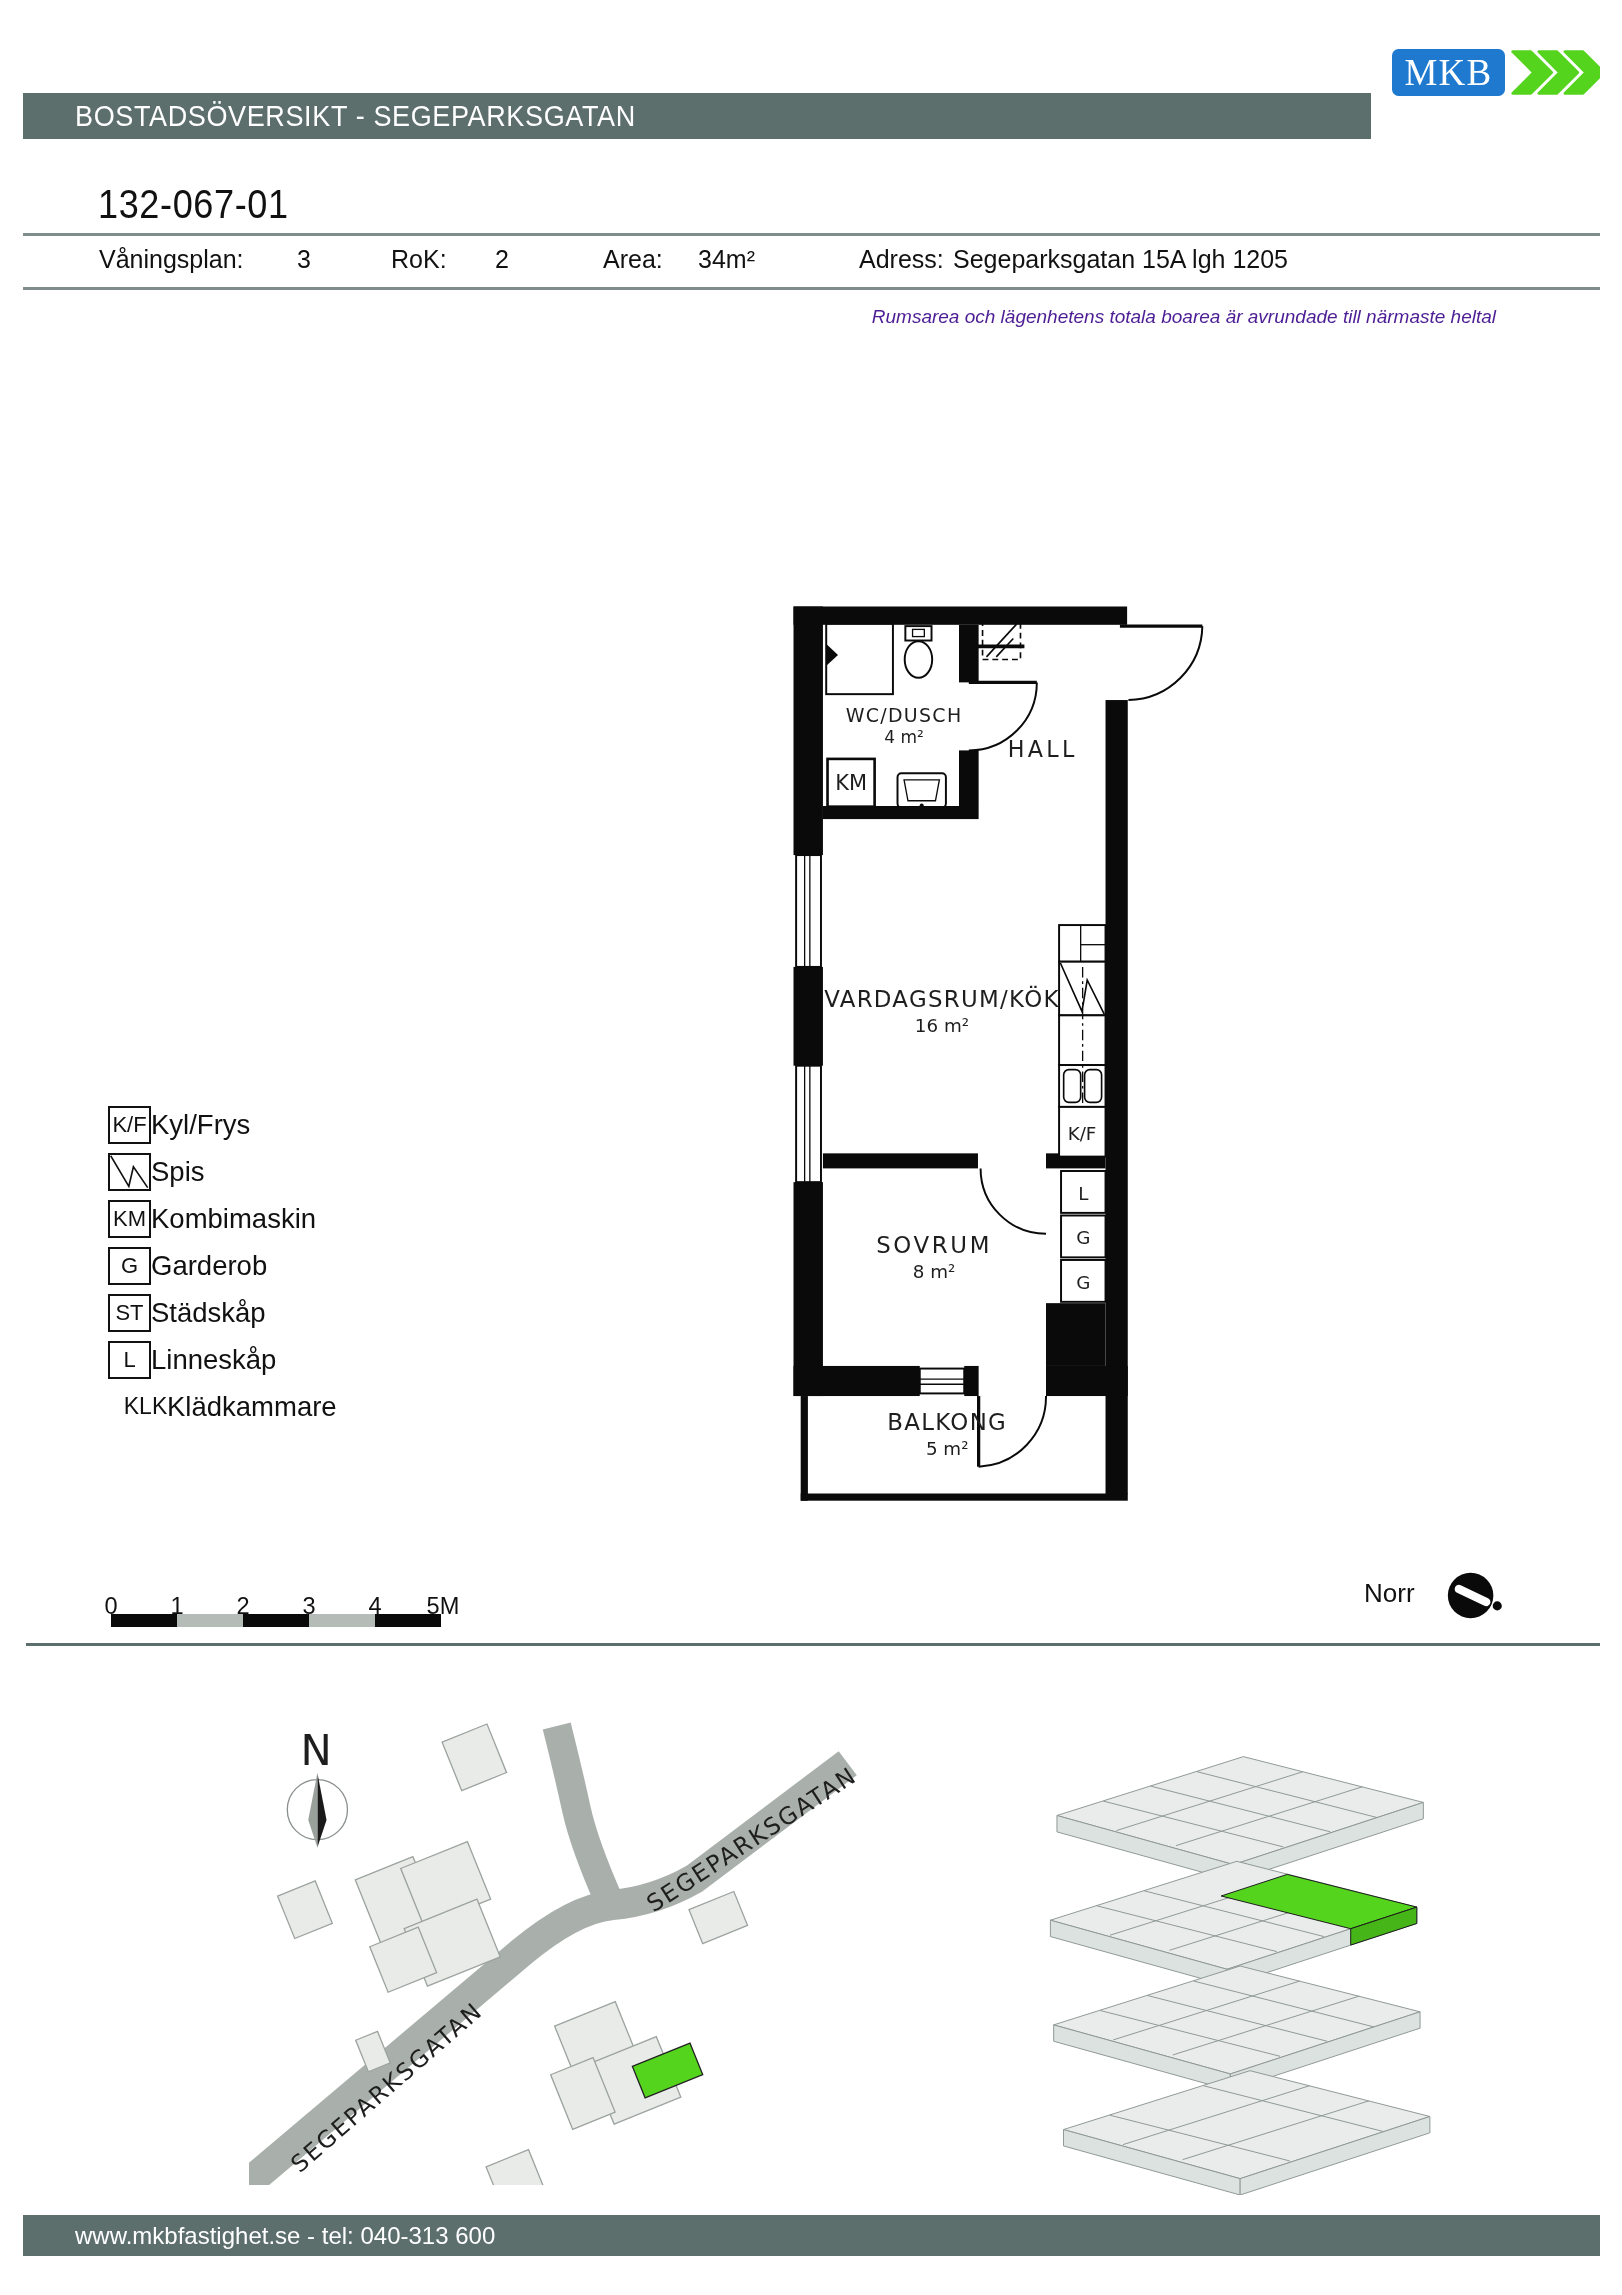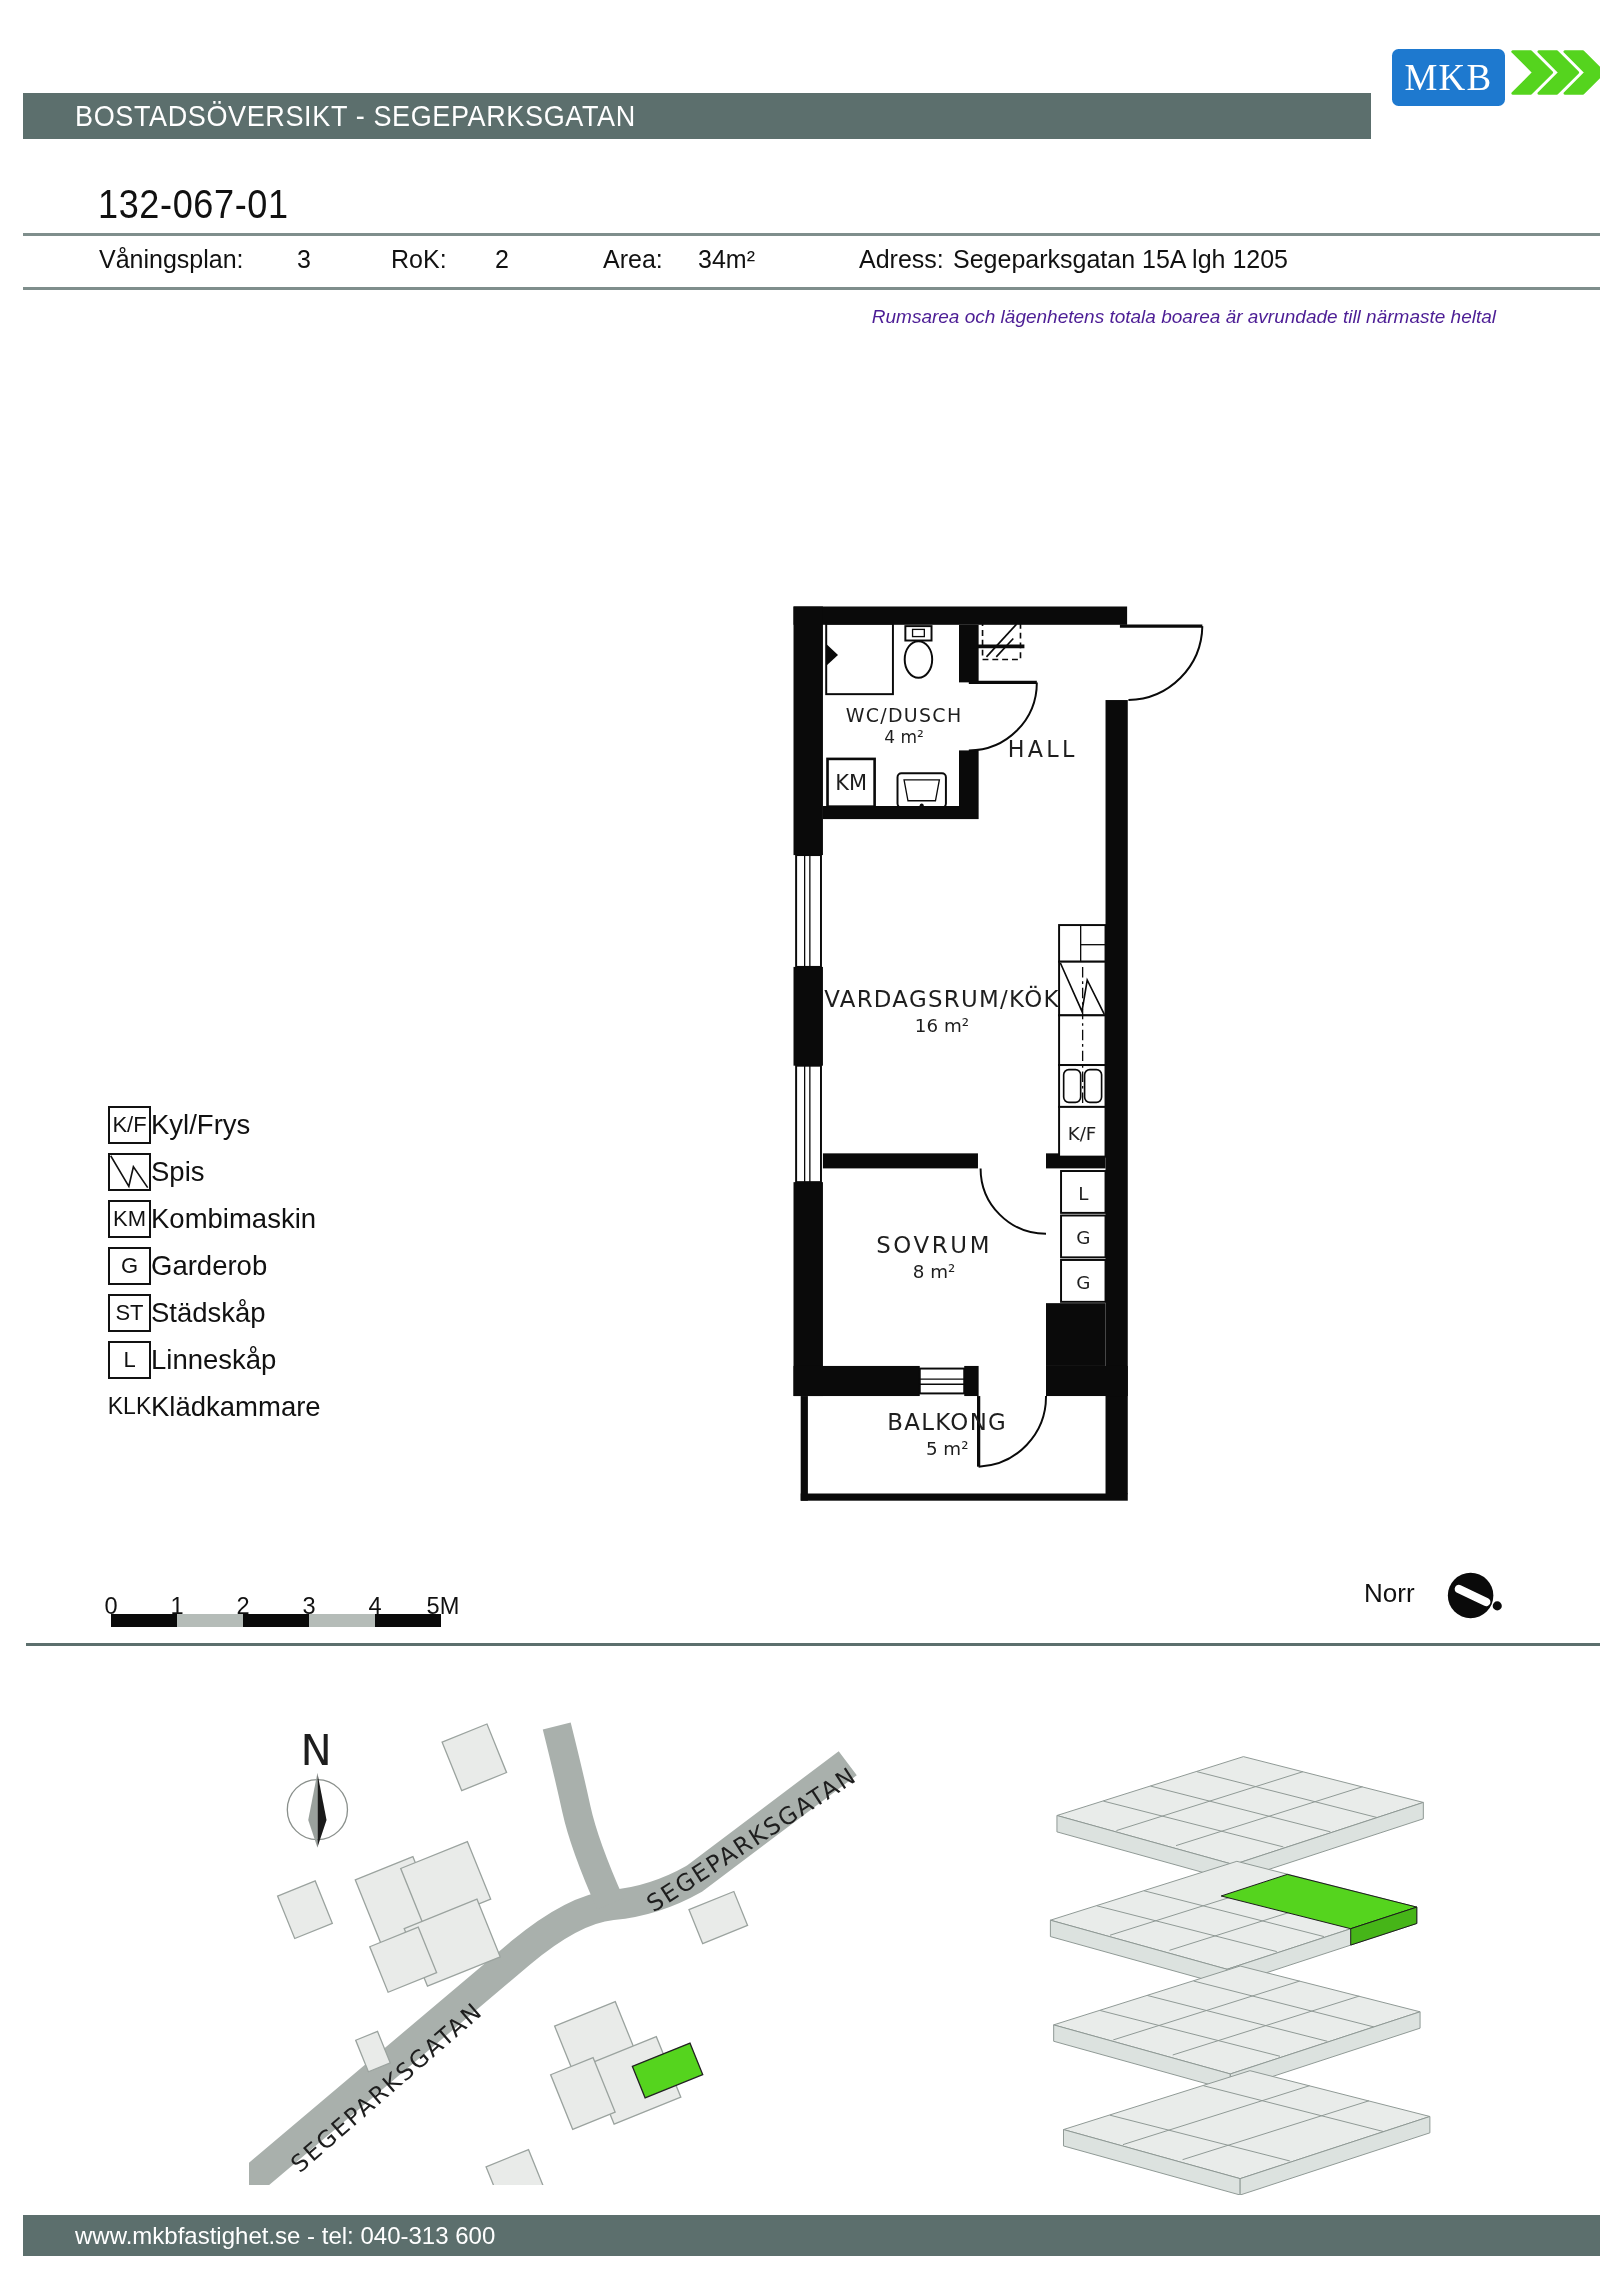--- a/index.html
+++ b/index.html
@@ -5,39 +5,39 @@
   html,body{margin:0;padding:0;background:#888;}
   #page{position:relative;width:1623px;height:2295px;background:#ffffff;
         font-family:"Liberation Sans",sans-serif;overflow:hidden;margin:0 auto;}
   .abs{position:absolute;}
   
   .bar{background:#5c6f6d;}
   #header-bar{left:23px;top:49px;width:1348px;height:46px;margin-top:44px;}
   #header-title{left:52px;top:0;height:46px;line-height:46px;color:#fff;font-size:30px;
                 letter-spacing:0.7px;transform:scaleX(.9);transform-origin:left center;white-space:nowrap;}
   #logo{left:1392px;top:49px;width:208px;height:47px;}
-  #logo-blue{position:absolute;left:0;top:0;width:113px;height:57px;background:#1e79cf;border-radius:6.5px;
+  #logo-blue{position:absolute;left:0;top:0;width:113px;height:47px;background:#1e79cf;border-radius:6.5px;
              display:flex;align-items:center;justify-content:center;}
   #logo-blue span{color:#fff;font-family:"Liberation Serif",serif;font-size:37px;letter-spacing:1.3px;}
   #logo-chevrons{position:absolute;left:118px;top:0;}
   
   #apt-id{left:98px;top:181px;font-size:41px;color:#111;letter-spacing:0.7px;
           transform:scaleX(.88);transform-origin:left top;white-space:nowrap;}
   .hline{height:2.6px;background:#7f8e8c;}
   #line1{left:23px;top:233px;width:1577px;}
   #line2{left:23px;top:287px;width:1577px;}
   #info-row{left:0;top:245px;width:1623px;height:30px;font-size:25px;color:#111;text-align:right;}
   #info-row span{position:absolute;white-space:nowrap;}
   #info-note{right:127px;top:306px;font-size:19px;font-style:italic;color:#4c1d95;white-space:nowrap;}
   
   #legend{left:108px;top:1101px;}
   .legend-row{display:flex;align-items:center;height:47px;}
   .legend-box{width:39px;height:34px;border:2px solid #111;display:flex;align-items:center;
               justify-content:center;font-size:22px;color:#111;flex:none;}
-  .legend-box.noborder{border-color:transparent;font-size:23px;}
+  .legend-box.noborder{border-color:transparent;font-size:23px;margin-left:16px;}
   .legend-label{font-size:27.5px;color:#111;white-space:nowrap;}
   
   #scalebar-labels .tick{position:absolute;top:0;transform:translateX(-50%);font-size:23.6px;color:#111;}
   .seg{position:absolute;top:0;height:13px;}
   
   #norr-label{left:1364px;top:1578px;font-size:26px;color:#111;}
   
   #sep-line{left:26px;top:1643px;width:1574px;height:3.3px;background:#5c6f6d;}
   #footer-bar{left:23px;top:2215px;width:1577px;height:41px;color:#fff;font-size:24px;}
   #footer-bar .fl{position:absolute;left:52px;line-height:41px;white-space:nowrap;}

